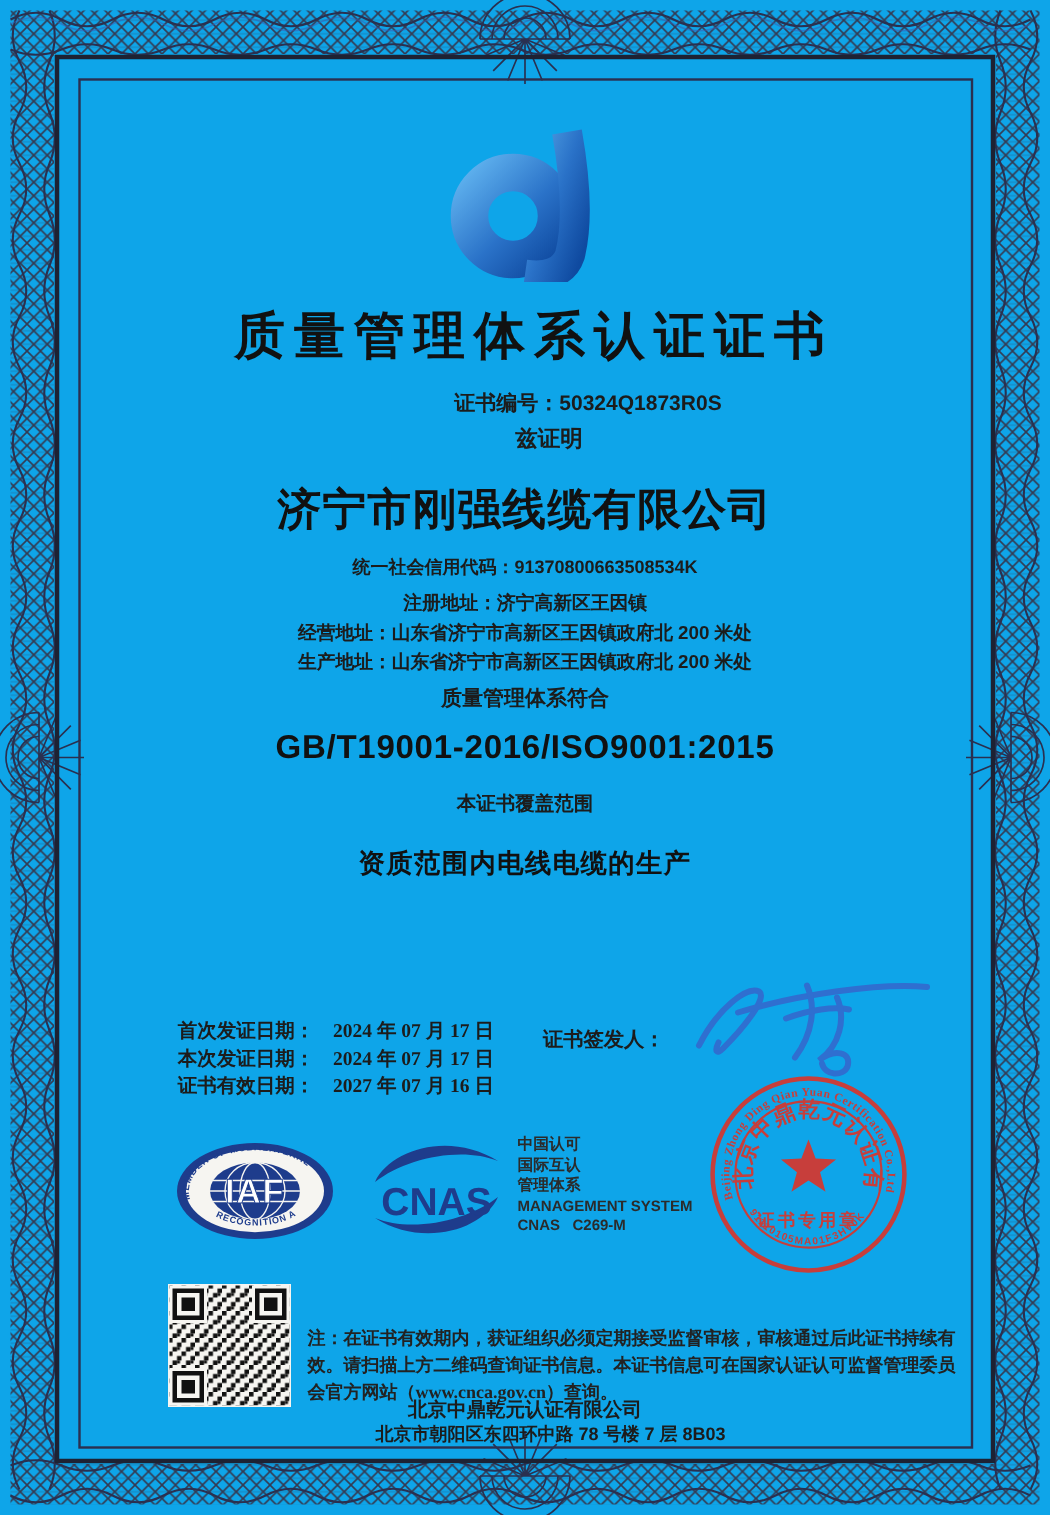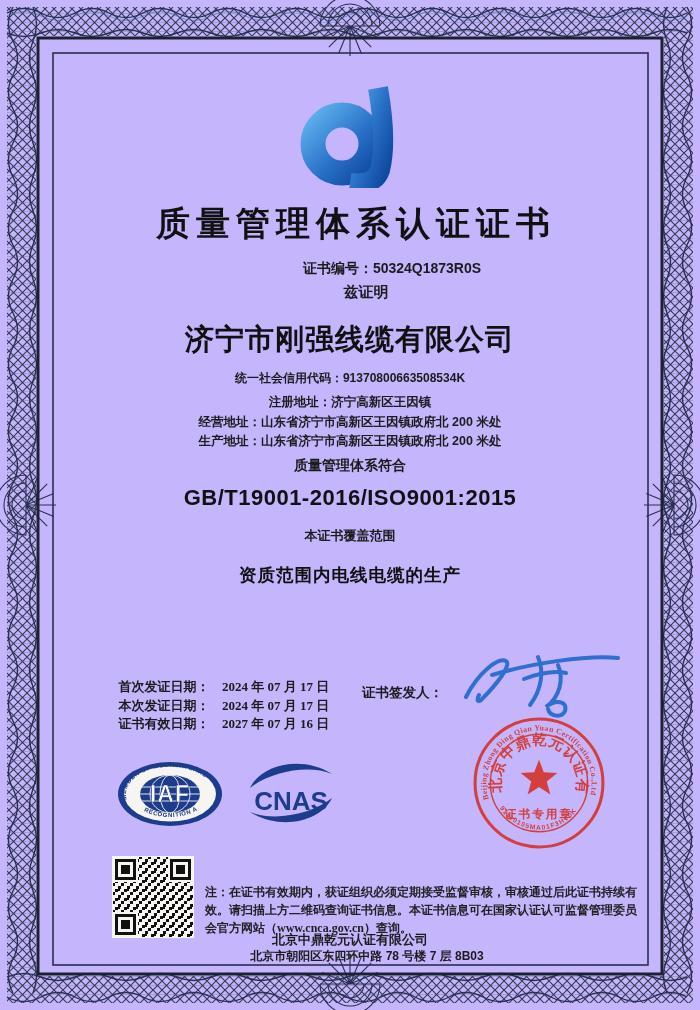--- a/index.html
+++ b/index.html
@@ -1,18 +1,18 @@
 <!DOCTYPE html>
 <html><head>
 <meta charset="utf-8">
 <style>
   html,body{margin:0;padding:0;background:#ffffff;}
   .sheet{
     position:relative;width:700px;height:1010px;margin:0 auto;
-    background:#c4b5fd;overflow:hidden;
+    background:#0ea5e9;overflow:hidden;
     font-family:"Liberation Sans",sans-serif;color:#1c1c1c;
   }
   .border-svg{position:absolute;left:0;top:0;z-index:1;}
   .content{position:absolute;inset:0;z-index:2;}
   .abs{position:absolute;}
   .cx{left:0;width:100%;text-align:center;}
   .title{top:201px;font-size:34px;font-weight:700;letter-spacing:6px;padding-left:6px;color:#111;}
   .certline{top:260px;font-size:14px;font-weight:700;margin-left:42px;}
   .attest{top:283px;font-size:15px;font-weight:700;padding-left:16px;}
   .company{top:320px;font-size:29px;font-weight:700;letter-spacing:1px;color:#111;}
@@ -188,20 +188,27 @@
       </text>
       <text x="54" y="42" text-anchor="middle" font-size="23" font-weight="700" fill="#ffffff" stroke="#1e3c8c" stroke-width="0.6" letter-spacing="1">IAF</text>
     </svg>
 
     <svg class="abs" style="left:246px;top:757px;" width="90" height="74" viewBox="0 0 90 74">
       <path d="M4,31 C14,9 54,-3 86,17 C62,7 24,15 4,31 Z" fill="#1e3c8c"></path>
       <path d="M86,41 C76,63 36,75 4,55 C28,65 66,57 86,41 Z" fill="#1e3c8c"></path>
       <text x="45" y="53" text-anchor="middle" font-size="26" font-weight="700" fill="#1e3c8c">CNAS</text>
     </svg>
 
+    <div class="abs cnastext">
+      <div>中国认可</div>
+      <div>国际互认</div>
+      <div>管理体系</div>
+      <div class="en">MANAGEMENT SYSTEM</div>
+      <div class="en pre">CNAS   C269-M</div>
+    </div>
 
     <svg class="abs" style="left:112px;top:856px;" width="82" height="82" viewBox="0 0 82 82">
       <defs>
         <pattern id="qrp" width="9" height="9" patternUnits="userSpaceOnUse">
           <rect x="0" y="0" width="3" height="3" fill="#111"></rect>
           <rect x="6" y="3" width="3" height="3" fill="#111"></rect>
           <rect x="3" y="6" width="3" height="3" fill="#111"></rect>
           <rect x="6" y="6" width="2" height="2" fill="#111"></rect>
         </pattern>
       </defs>

